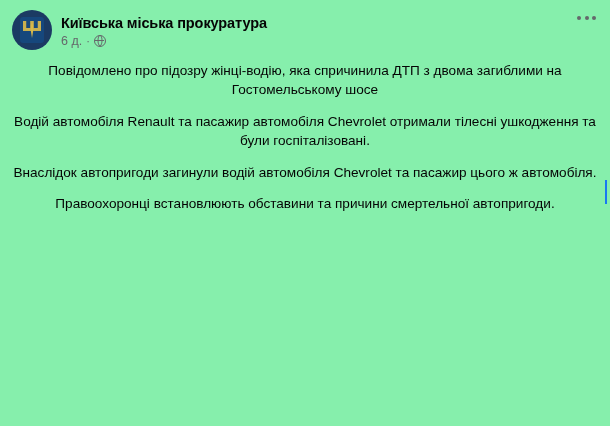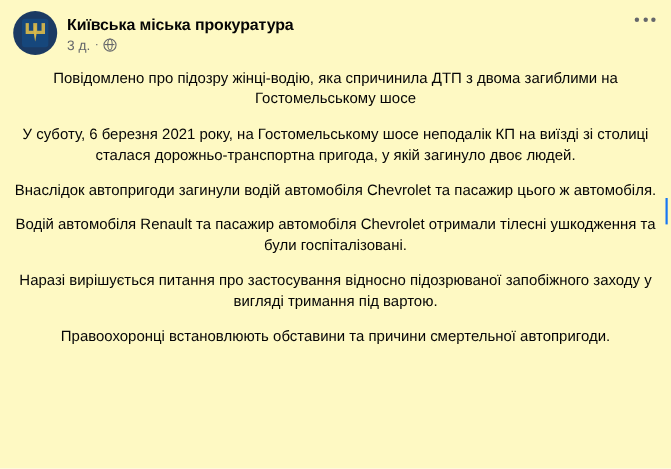--- a/index.html
+++ b/index.html
@@ -11,21 +11,21 @@
     height: 426px;
     background: #ffffff;
     font-family: "Liberation Sans", sans-serif;
     color: #050505;
     overflow: hidden;
   }
   .post {
     width: 610px;
     height: 426px;
     box-sizing: border-box;
-    background: #fef9c3;
+    background: #86efac;
     position: relative;
   }
   .post-header {
     display: flex;
     align-items: flex-start;
     padding: 10px 12px 4px 12px;
     position: relative;
   }
   .avatar {
     width: 40px;
@@ -167,36 +167,34 @@
 
 <div class="post">
 
   <div class="post-header">
     <div class="avatar">
       <div class="crest"></div>
     </div>
     <div class="header-text">
       <div class="page-name">Київська міська прокуратура</div>
       <div class="meta-row">
-        <span>3 д.</span>
+        <span>6 д.</span>
         <span class="dot">·</span>
         <span class="globe-icon"></span>
       </div>
     </div>
     <div class="menu-dots">
       <span></span>
       <span></span>
       <span></span>
     </div>
   </div>
 
   <div class="post-body">
     <p>Повідомлено про підозру жінці-водію, яка спричинила ДТП з двома загиблими на Гостомельському шосе</p>
-    <p>У суботу, 6 березня 2021 року, на Гостомельському шосе неподалік КП на виїзді зі столиці сталася дорожньо-транспортна пригода, у якій загинуло двоє людей.</p>
+    <p>Водій автомобіля Renault та пасажир автомобіля Chevrolet отримали тілесні ушкодження та були госпіталізовані.</p>
     <p>Внаслідок автопригоди загинули водій автомобіля Chevrolet та пасажир цього ж автомобіля.</p>
-    <p>Водій автомобіля Renault та пасажир автомобіля Chevrolet отримали тілесні ушкодження та були госпіталізовані.</p>
-    <p>Наразі вирішується питання про застосування відносно підозрюваної запобіжного заходу у вигляді тримання під вартою.</p>
     <p>Правоохоронці встановлюють обставини та причини смертельної автопригоди.</p>
 
   </div>
 
   <div class="cursor-bar"></div>
 </div>
 
 </body></html>

